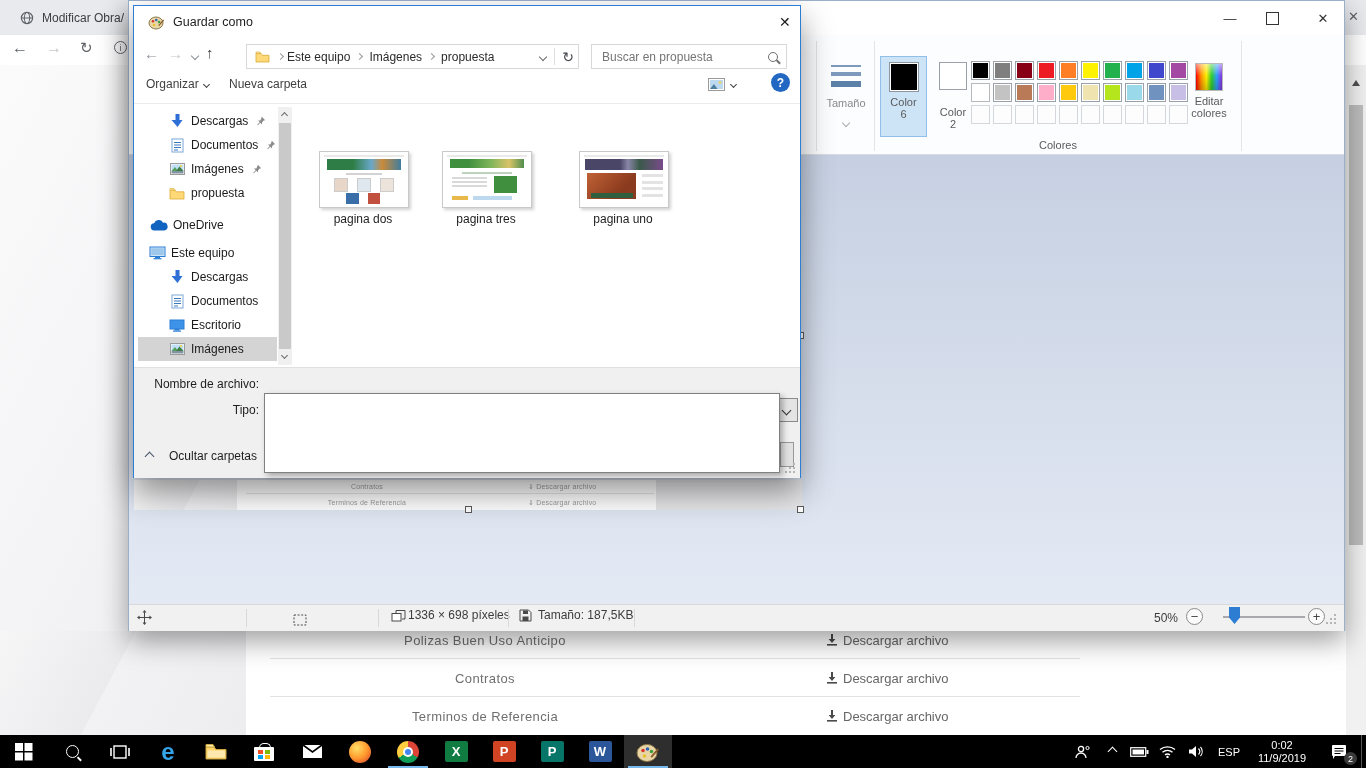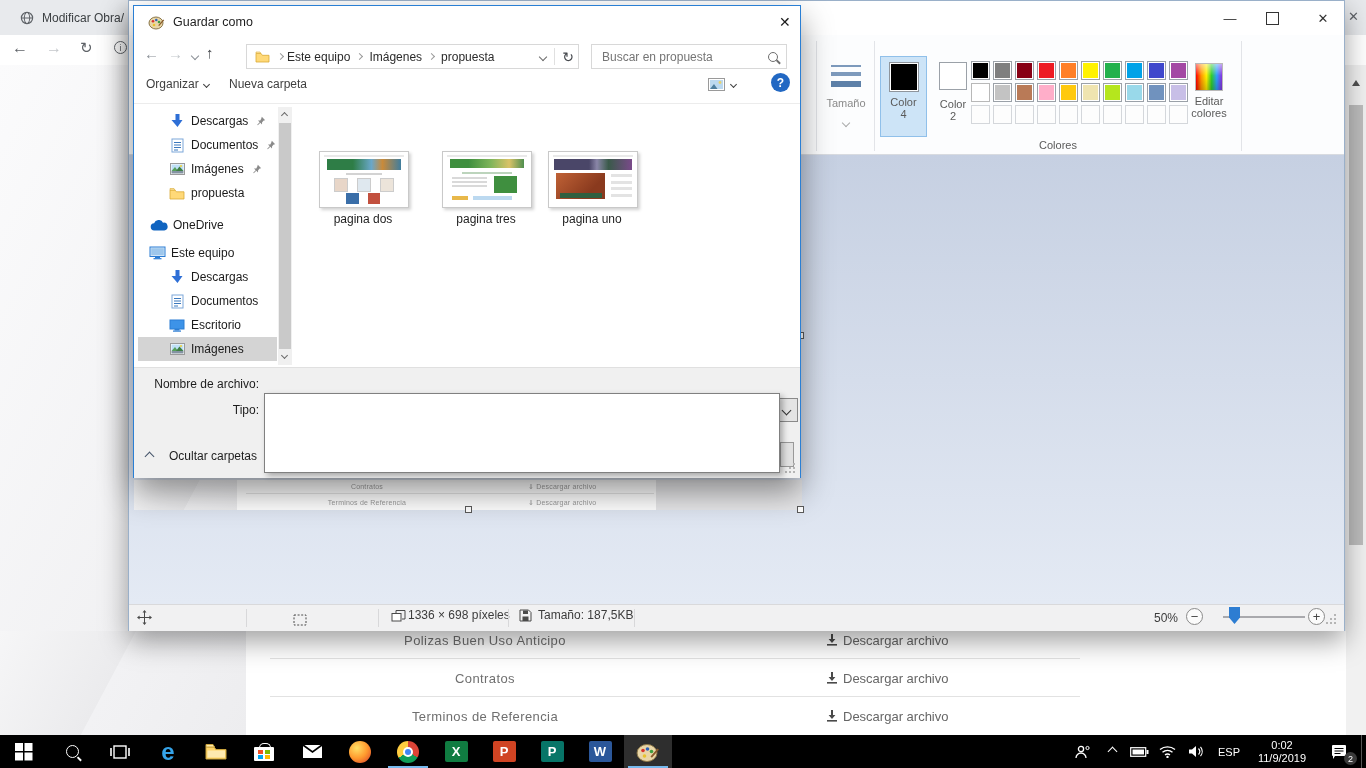--- a/index.html
+++ b/index.html
@@ -165,26 +165,26 @@
         <div style="height:2px;background:#7d9abc;margin-bottom:5px;"></div>
         <div style="height:4px;background:#7d9abc;margin-bottom:5px;"></div>
         <div style="height:6px;background:#5d80a8;"></div>
       </div>
       <div class="rlabel" style="color:#8a8a8a;">Tamaño</div>
       <div class="tc" style="margin-top:3px;"><span class="chv chv-d" style="color:#aaa;width:5px;height:5px;"></span></div>
     </div>
 
     <div class="a" style="left:751px;top:55px;width:47px;height:81px;background:#cde4f7;border:1px solid #90c0ea;box-sizing:border-box;">
       <div style="width:28px;height:28px;background:#000;border:1px solid #8f959c;outline:1px solid #fff;outline-offset:-2px;margin:5px auto 4px;"></div>
-      <div class="rlabel" style="width:34px;margin:0 auto;">Color 4</div>
+      <div class="rlabel" style="width:34px;margin:0 auto;">Color 6</div>
     </div>
 
     <div class="a" style="left:802px;top:55px;width:44px;height:81px;">
       <div style="width:26px;height:26px;background:#fff;border:1px solid #9ba1a8;margin:6px auto 5px;"></div>
-      <div class="rlabel" style="width:34px;margin:8px auto;">Color 2</div>
+      <div class="rlabel" style="width:34px;margin:16px auto;">Color 2</div>
     </div>
 
     <div id="palette" class="a" style="left:842px;top:60px;">
         <div class="swatch" style="background: rgb(0, 0, 0);"></div>
         <div class="swatch" style="background: rgb(127, 127, 127);"></div>
         <div class="swatch" style="background: rgb(136, 0, 21);"></div>
         <div class="swatch" style="background: rgb(237, 28, 36);"></div>
         <div class="swatch" style="background: rgb(255, 127, 39);"></div>
         <div class="swatch" style="background: rgb(255, 242, 0);"></div>
         <div class="swatch" style="background: rgb(34, 177, 76);"></div>
@@ -505,21 +505,21 @@
           <div class="a" style="left:10%;top:46%;width:40%;height:3%;background:#d9d9d9;"></div>
           <div class="a" style="left:10%;top:53%;width:40%;height:3%;background:#d9d9d9;"></div>
           <div class="a" style="left:10%;top:60%;width:40%;height:3%;background:#d9d9d9;"></div>
           <div class="a" style="left:58%;top:44%;width:26%;height:30%;background:#3f8f3f;"></div>
           <div class="a" style="left:10%;top:80%;width:18%;height:8%;background:#e8b84a;"></div>
           <div class="a" style="left:34%;top:80%;width:44%;height:8%;background:#bcd9f0;"></div>
         </div>
         <div class="flabel">pagina tres</div>
       </div>
 
-      <div class="a" style="left:254px;top:44px;width:88px;">
+      <div class="a" style="left:285px;top:44px;width:88px;">
         <div class="thumb">
           <div class="a" style="left:4%;top:5%;width:92%;height:4%;background:#e9e9e9;"></div>
           <div class="a" style="left:6%;top:12%;width:88%;height:20%;background:linear-gradient(90deg,#4a4668 45%,#8a86a8 55%,#3a5a4a 70%,#7a4a8a);"></div>
           <div class="a" style="left:8%;top:38%;width:56%;height:48%;background:linear-gradient(135deg,#c06236,#8a3a1e 70%);"></div>
           <div class="a" style="left:12%;top:74%;width:48%;height:9%;background:#2f5f3f;"></div>
           <div class="a" style="left:70%;top:40%;width:24%;height:6%;background:#e3e3e3;"></div>
           <div class="a" style="left:70%;top:52%;width:24%;height:6%;background:#e3e3e3;"></div>
           <div class="a" style="left:70%;top:64%;width:24%;height:6%;background:#e3e3e3;"></div>
           <div class="a" style="left:70%;top:76%;width:24%;height:6%;background:#e3e3e3;"></div>
         </div>

